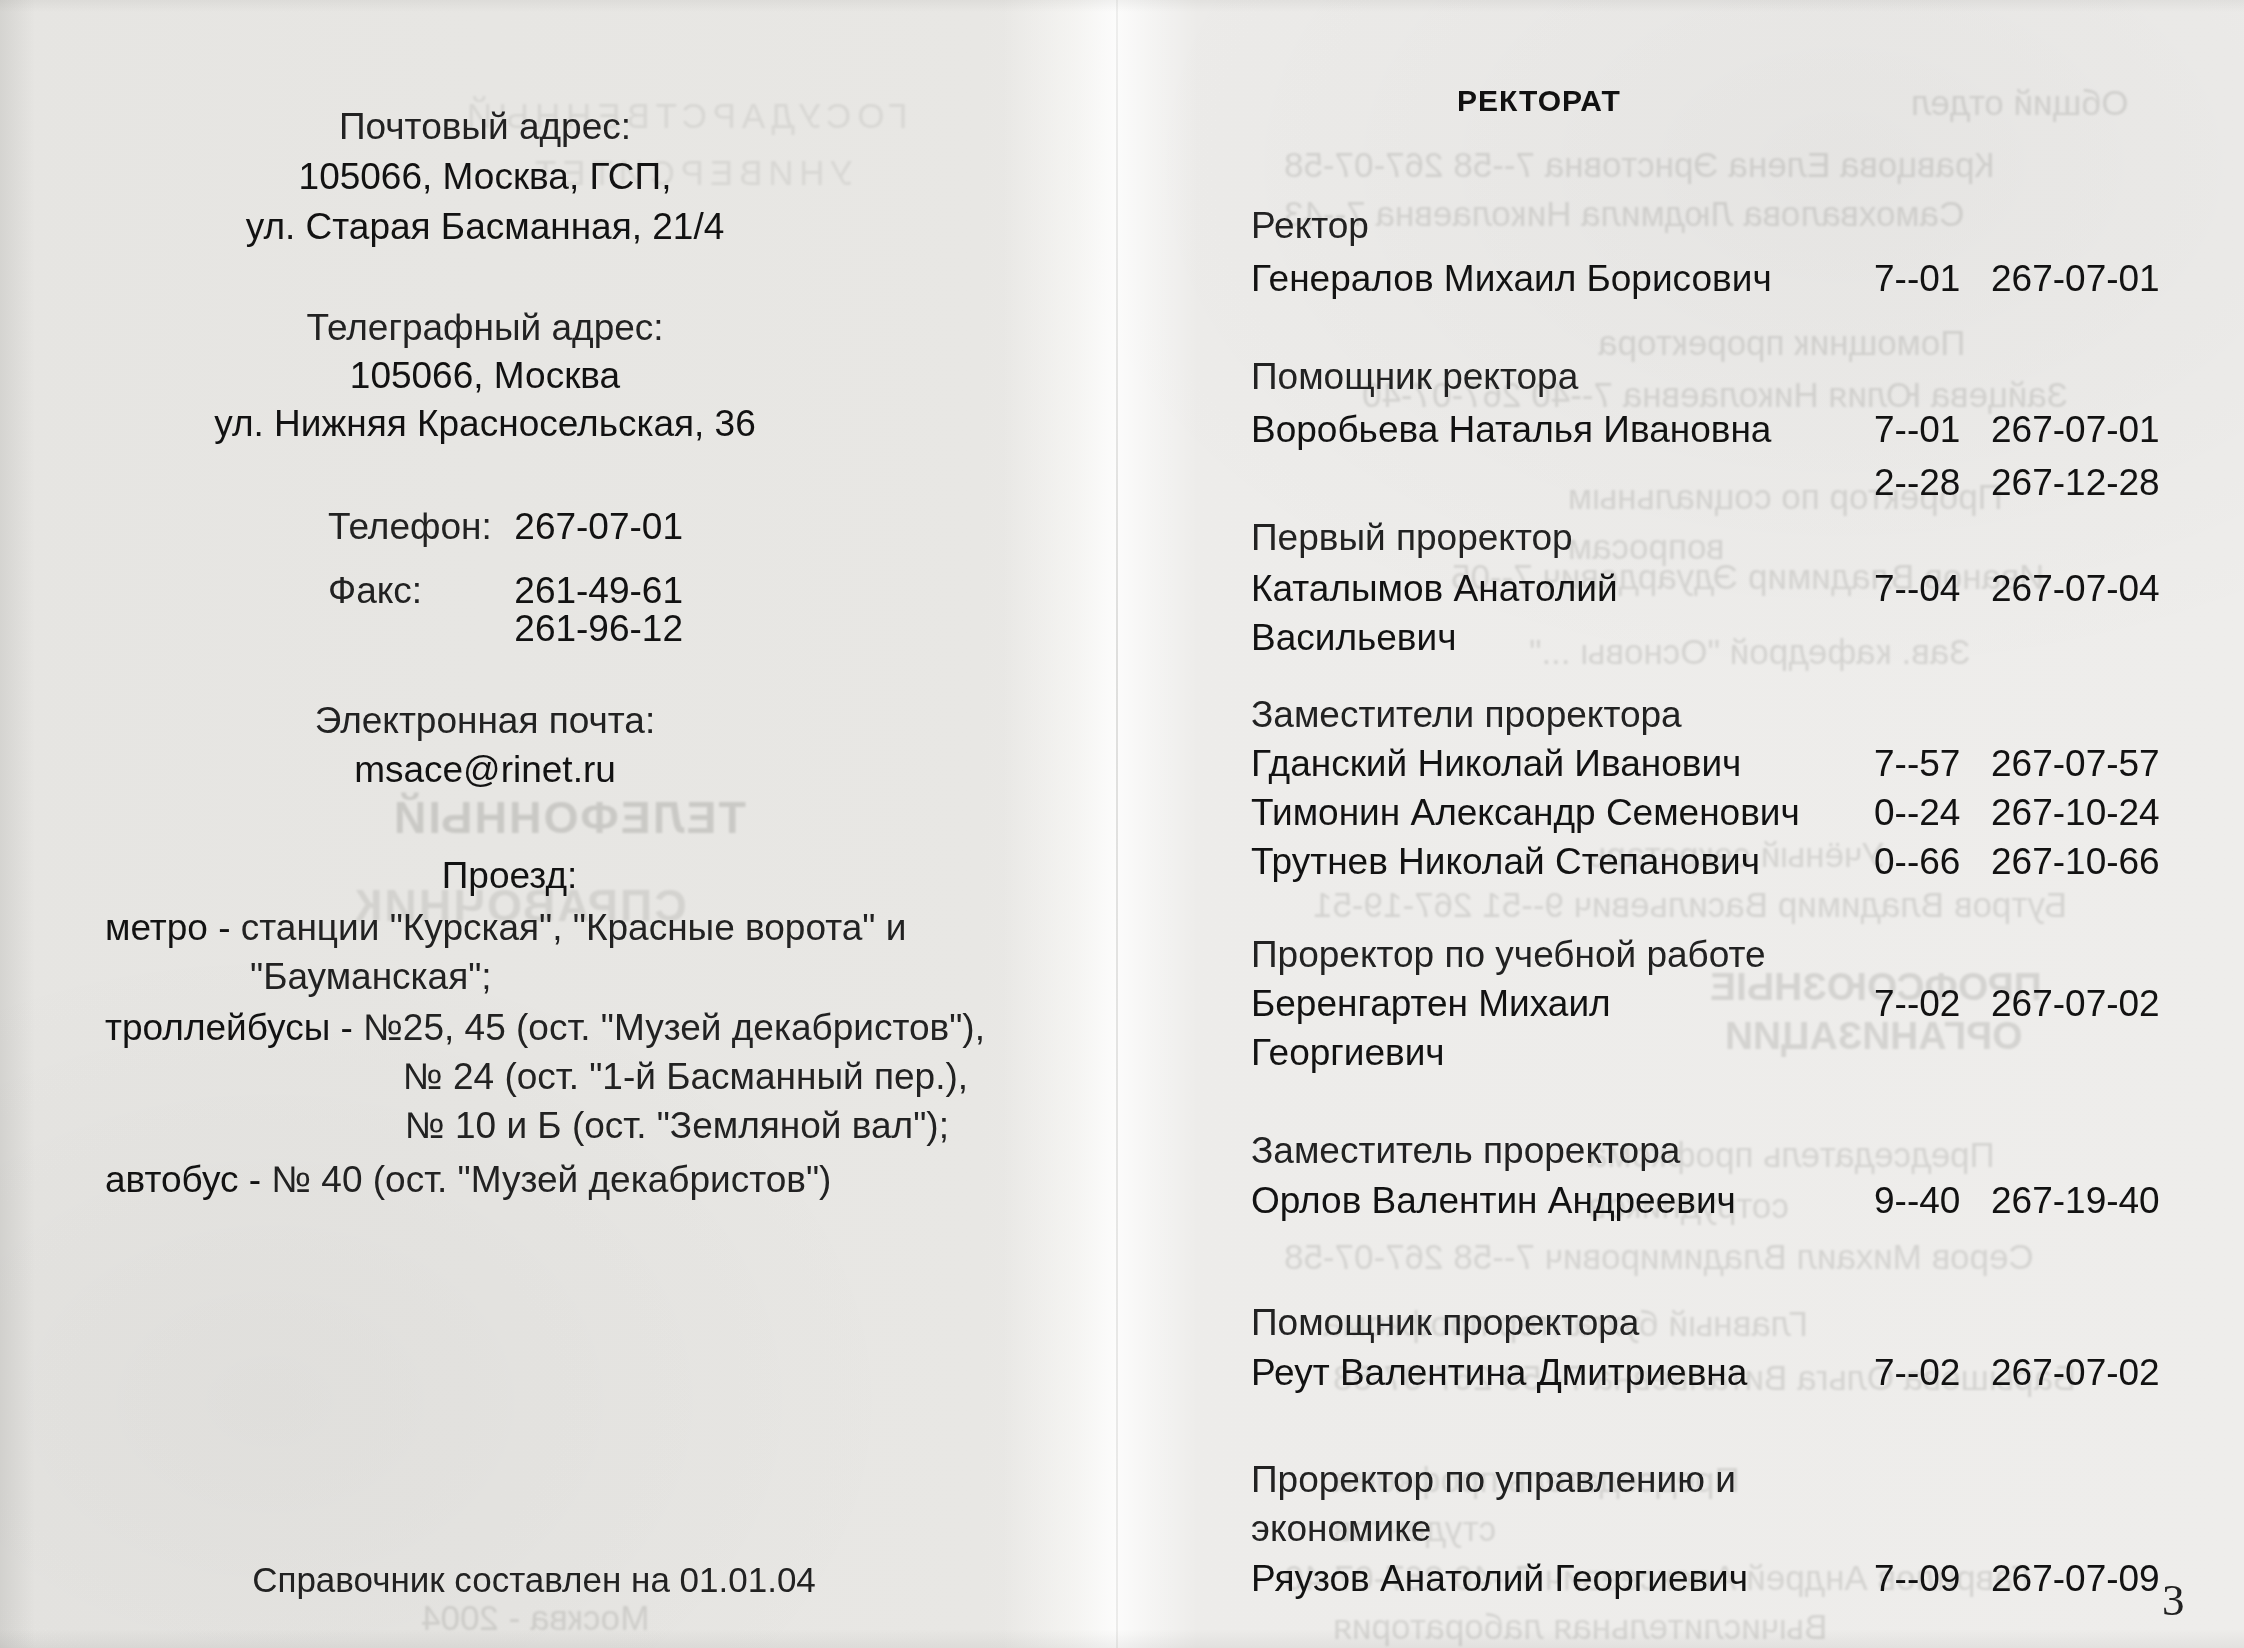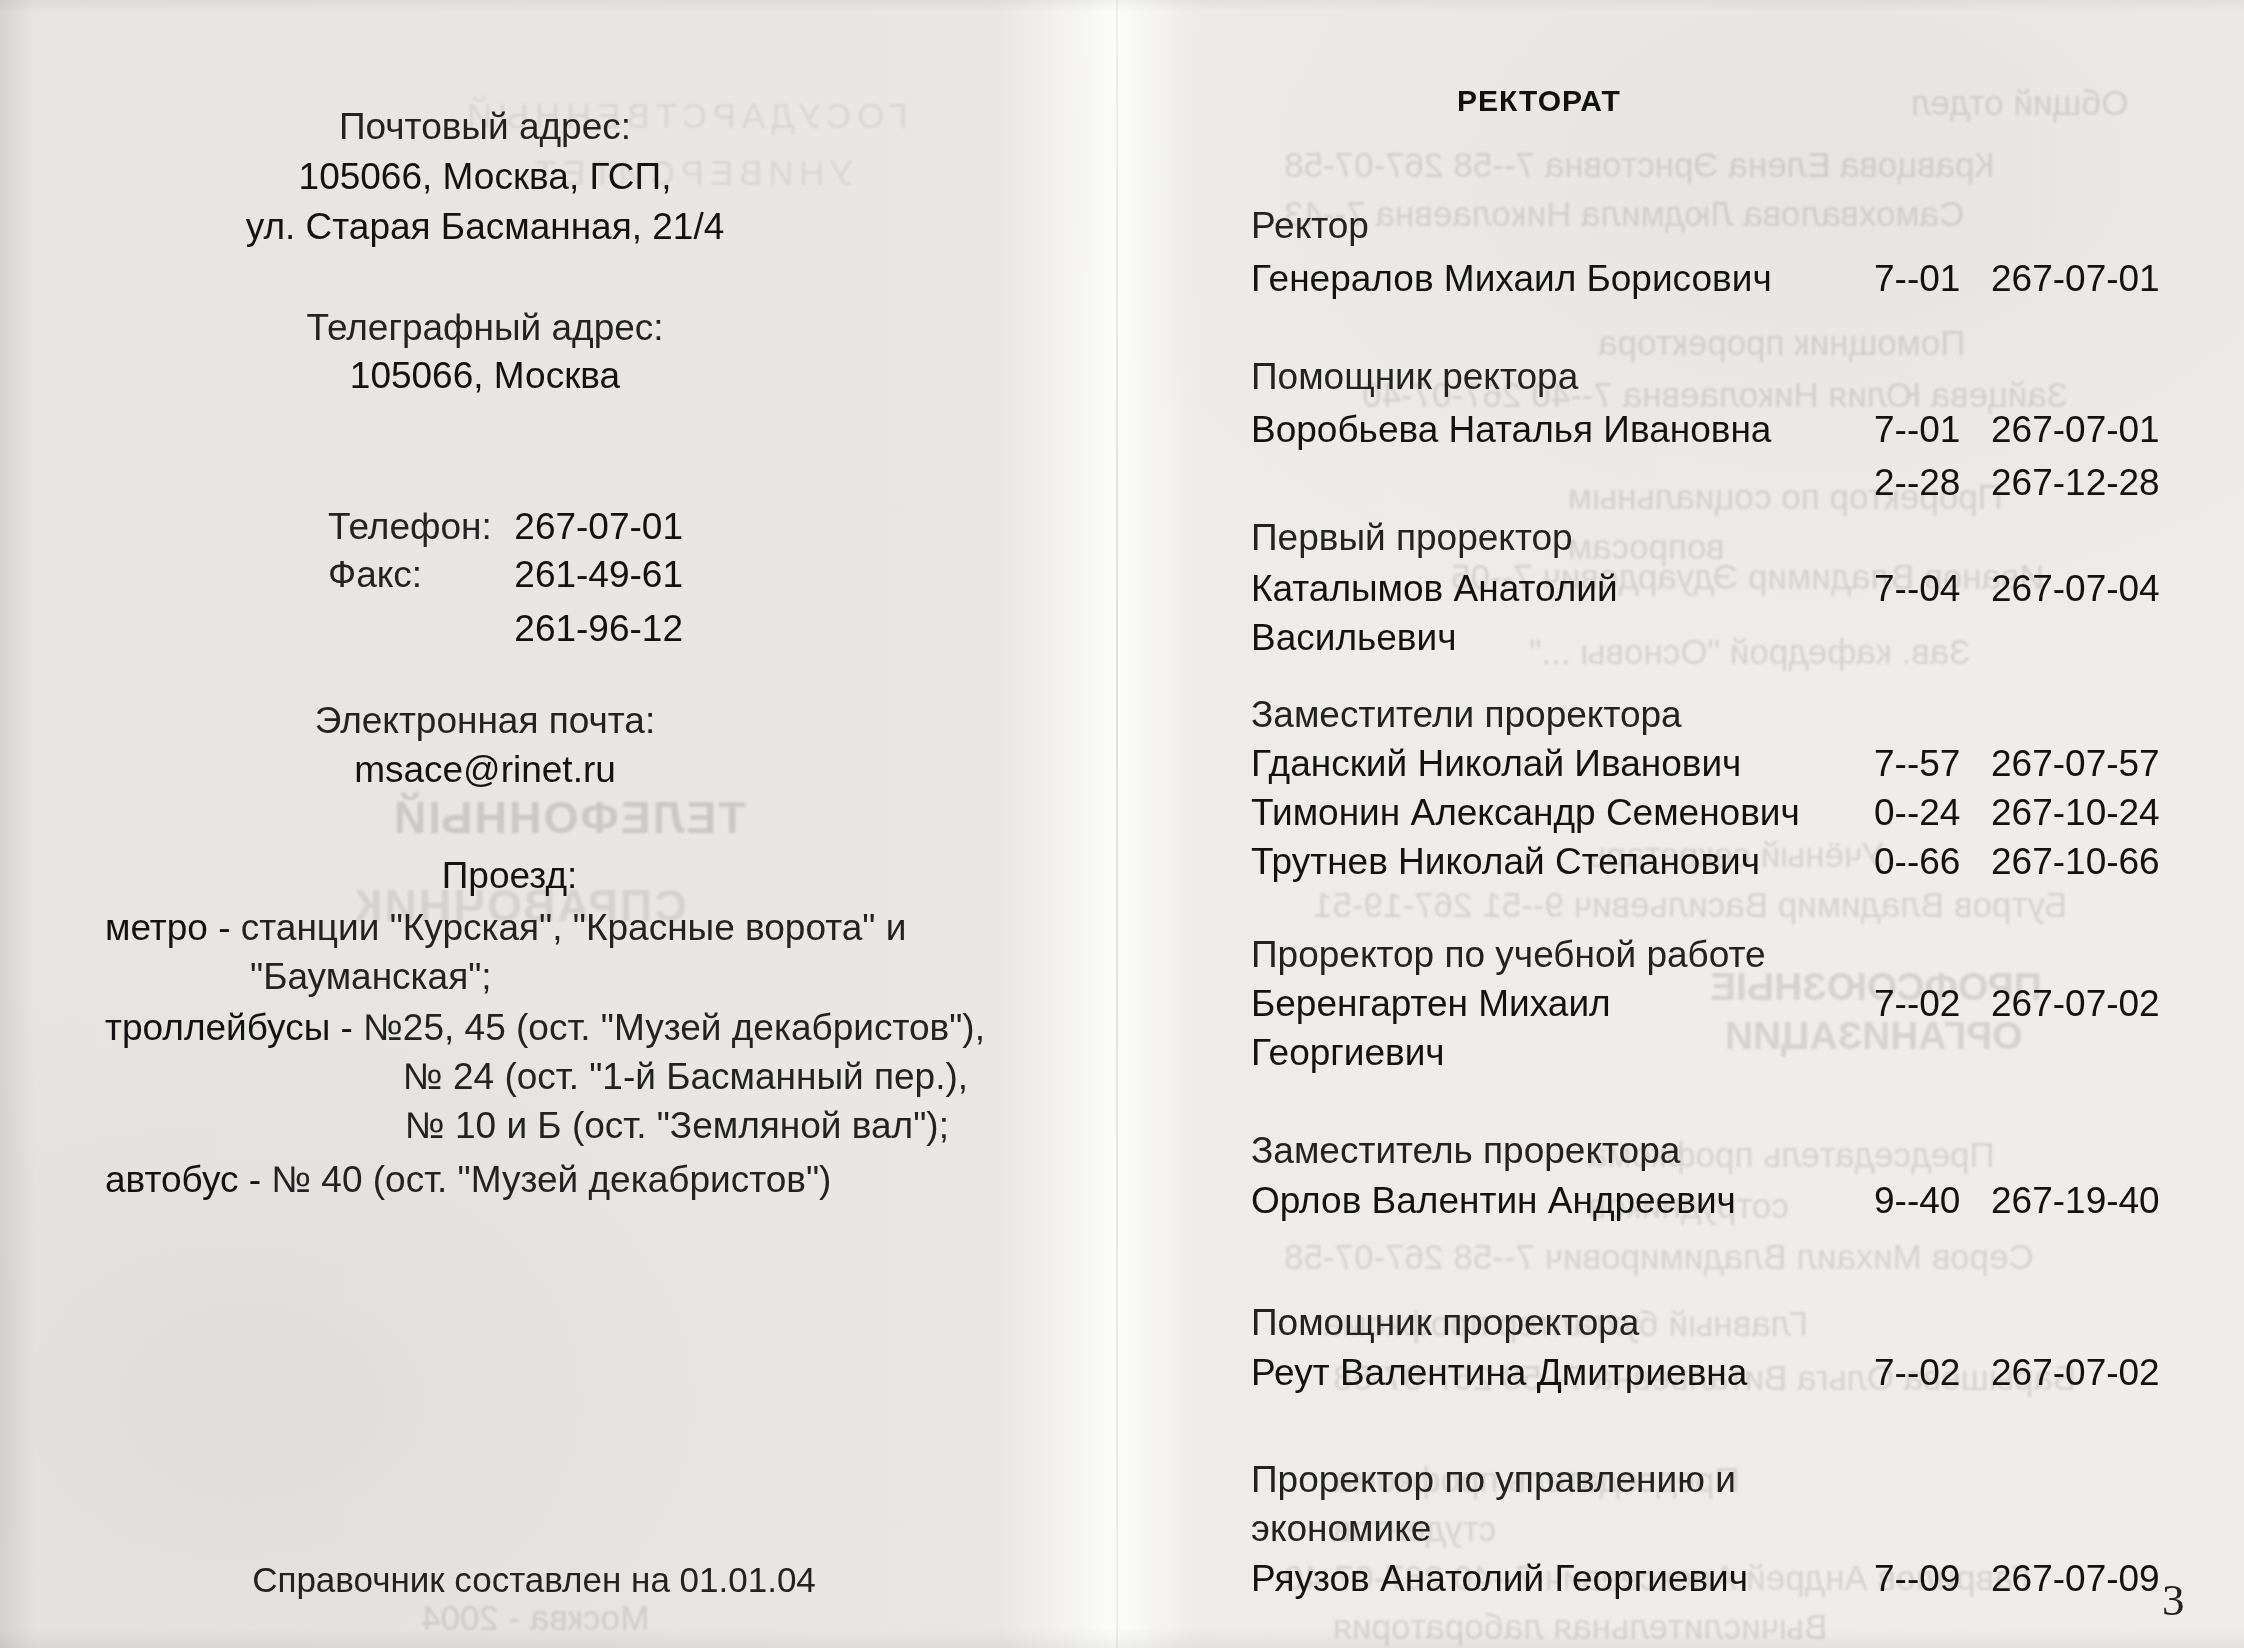--- a/index.html
+++ b/index.html
@@ -85,27 +85,28 @@
 
   <div class="blk t" style="top:102px;">
     <div>Почтовый адрес:</div>
     <div class="b">105066, Москва, ГСП,</div>
     <div class="b">ул. Старая Басманная, 21/4</div>
   </div>
 
   <div class="blk t tg" style="top:304px;">
     <div>Телеграфный адрес:</div>
     <div class="b">105066, Москва</div>
+    <div class="b">ул. Нижняя Красносельская, 36</div>
   </div>
 
   <div class="crow t" style="top:502px;">
     <span class="lab">Телефон:</span>
     <span class="val b">267-07-01</span>
   </div>
-  <div class="crow t" style="top:550px;">
+  <div class="crow t" style="top:566px;">
     <span class="lab">Факс:</span>
     <span class="val b">261-49-61</span>
   </div>
   <div class="crow t" style="top:604px;">
     <span class="val b">261-96-12</span>
   </div>
 
   <div class="blk t em" style="top:696px;">
     <div>Электронная почта:</div>
     <div class="b">msace@rinet.ru</div>

